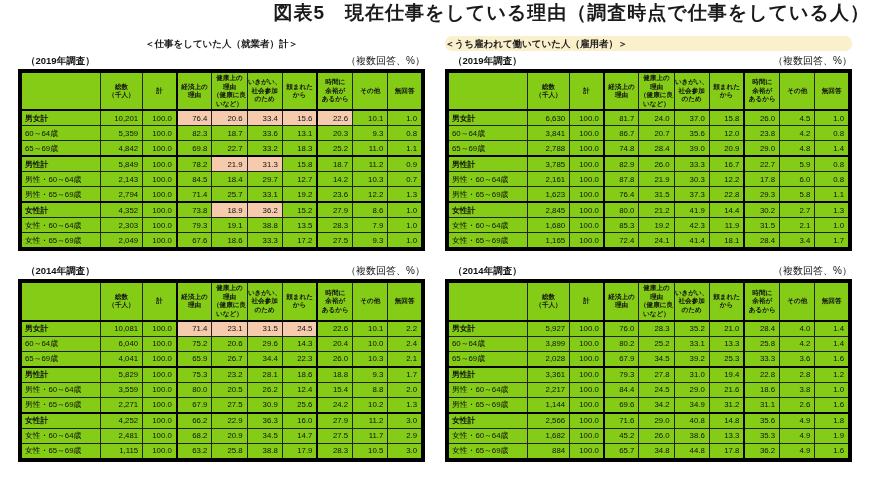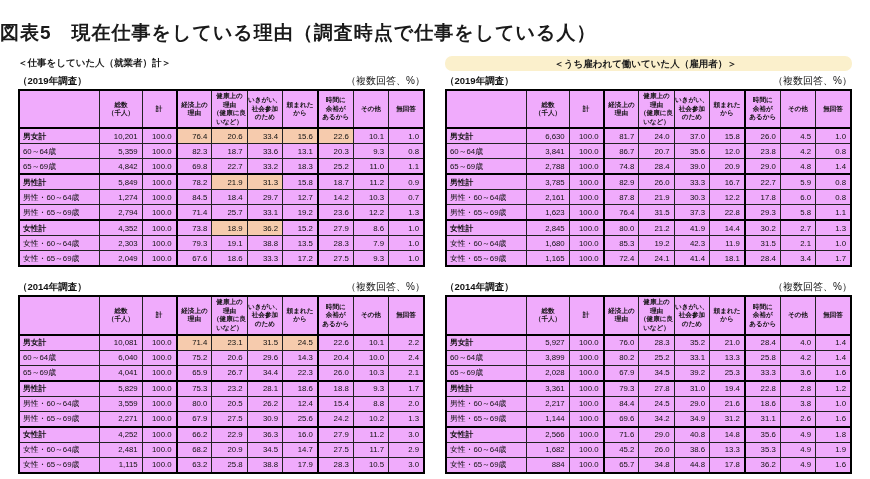--- a/index.html
+++ b/index.html
@@ -1,29 +1,29 @@
 <!DOCTYPE html>
 <html style="--hl: #f6cbad; --band: #fbf0cc;"><head>
 <meta charset="utf-8">
 <style>
   :root{ --hl:#f6cbad; --band:#fbf0cc; }
   *{ box-sizing:border-box; margin:0; padding:0; }
   body{ background:#e8e8e8; font-family:"Liberation Sans","DejaVu Sans",sans-serif; }
   .page{ width:870px; height:479px; background:#ffffff; overflow:hidden; position:relative; }
-  .title{ text-align:left; font-size:19px; font-weight:bold; color:#1a1a1a; padding-top:20px; letter-spacing:1px; }
+  .title{ text-align:right; font-size:19px; font-weight:bold; color:#1a1a1a; letter-spacing:1px; }
   .grid{ display:flex; gap:20px; padding:10px 18px 0 18px; }
   .colm{ width:407px; }
   .subtitle{ font-size:9.5px; font-weight:bold; color:#1a1a1a; height:15px; line-height:15px; margin-bottom:3px; }
-  .subtitle.l{ text-align:left;font-family:Liberation Mono, monospace; }
-  .subtitle.r{ text-align:center; background:var(--band); padding-right:6px;border-radius:7px; }
+  .subtitle.l{ text-align:center; }
+  .subtitle.r{ text-align:left; background:var(--band); padding-right:6px;border-radius:7px; }
   .tblock{ margin-bottom:13px; }
-  .tbhead{ display:flex; justify-content:space-between; align-items:flex-end; margin:1px 0 1px 0; }
+  .tbhead{ display:flex; justify-content:space-between; align-items:flex-end; margin:1px 0 1px 8px; }
   .year-label{ font-size:9.5px; font-weight:bold; color:#111; }
   .answer-note{ font-size:10px; color:#111; }
-  table{ width:100%; border-collapse:collapse; table-layout:fixed; border:2px solid #000000; background:#f0abfc; }
+  table{ width:100%; border-collapse:collapse; table-layout:fixed; border:4px solid #000000; background:#84cc16; }
   col.c-label{ width:80px; } col.c-num{ width:42px; } col.c-total{ width:34px; } col.c-val{ width:35px; }
   th,td{ border:1px solid #222; color:#111; overflow:hidden; }
   thead th{ font-size:6.6px; font-weight:bold; text-align:center; vertical-align:middle;
             white-space:pre-line; line-height:1.3; padding:1px 0; border-bottom:2px solid #000; }
   tbody td{ font-size:7.8px; text-align:right; padding:1.5px 4px 1.5px 0; height:13px; vertical-align:middle; }
   tbody td.lbl{ text-align:left; padding-left:3px; }
   tr.b td.lbl{ font-weight:bold; }
   tr.grp td{ border-top:2px solid #000; }
   .sep{ border-left:2px solid #000; }
   td.hl{ background:var(--hl); }
@@ -122,21 +122,21 @@
                 <td class="sep">78.2</td>
                 <td class="hl">21.9</td>
                 <td class="hl">31.3</td>
                 <td>15.8</td>
                 <td class="sep">18.7</td>
                 <td>11.2</td>
                 <td>0.9</td>
               </tr>
               <tr>
                 <td class="lbl">男性・60～64歳</td>
-                <td>1,274</td>
+                <td>2,143</td>
                 <td>100.0</td>
                 <td class="sep">84.5</td>
                 <td>18.4</td>
                 <td>29.7</td>
                 <td>12.7</td>
                 <td class="sep">14.2</td>
                 <td>10.3</td>
                 <td>0.7</td>
               </tr>
               <tr>

